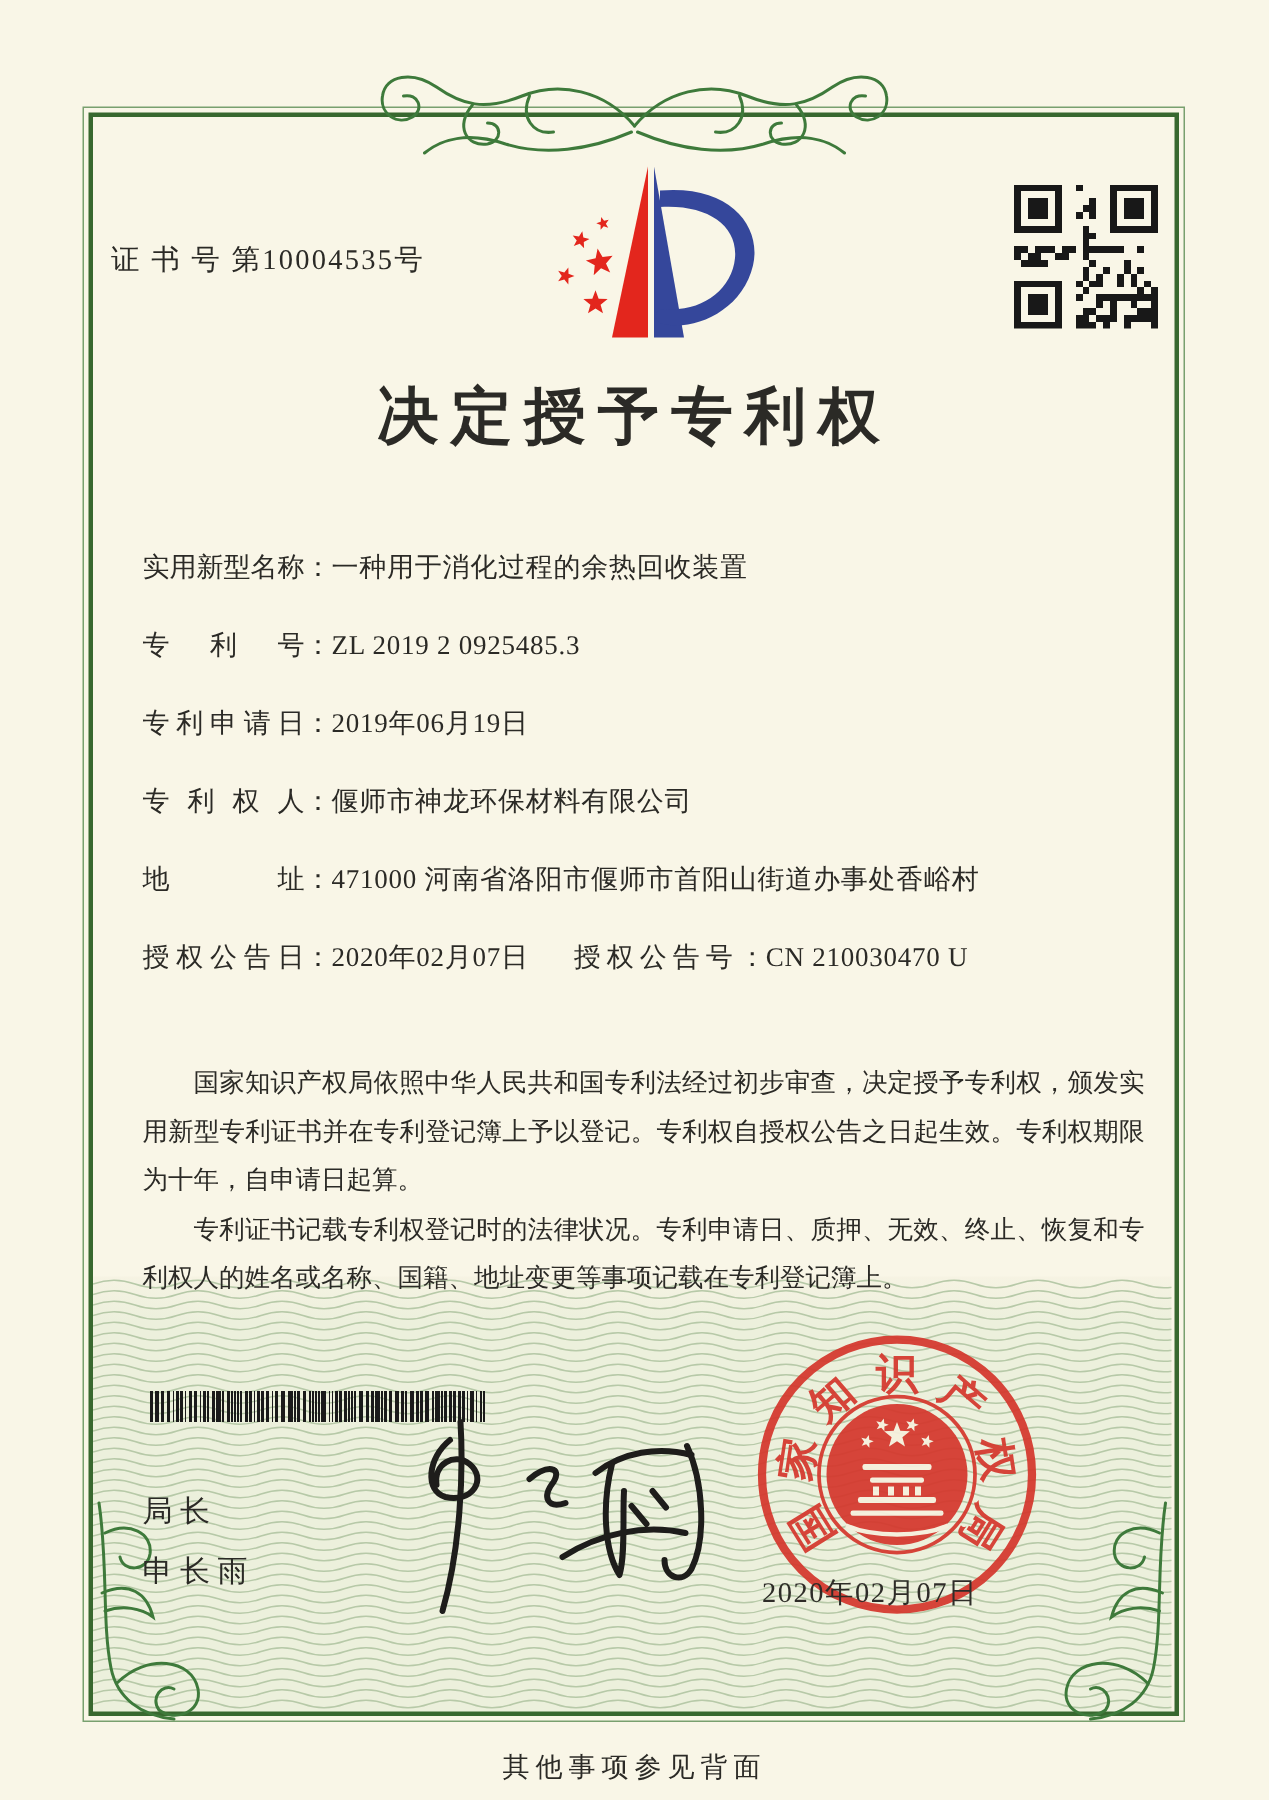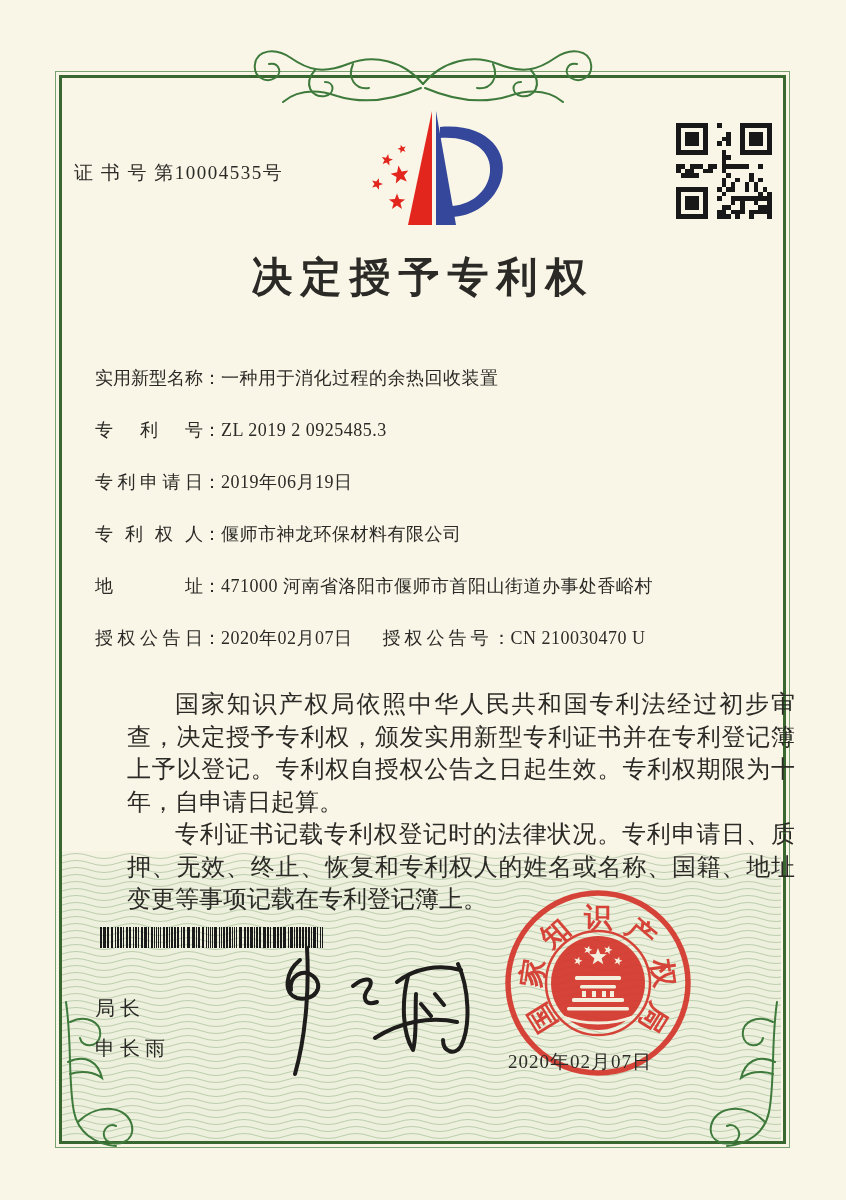--- a/index.html
+++ b/index.html
@@ -28,22 +28,22 @@
   .title{position:absolute;left:0;top:250px;width:846px;text-align:center;
          font-size:41px;font-weight:bold;letter-spacing:8px;z-index:2;}
 
   .fields{position:absolute;left:95px;top:366px;width:672px;z-index:2;font-size:18px;}
   .frow{height:24px;margin-bottom:28px;white-space:nowrap;}
   .flabel{display:inline-block;width:108px;text-align:justify;text-align-last:justify;vertical-align:baseline;}
   .colon{display:inline-block;width:18px;}
   .fvalue{letter-spacing:0.5px;}
   .flabel2{margin-left:30px;letter-spacing:4px;font-family:Liberation Serif, serif;}
 
-  .paras{position:absolute;left:95px;top:688px;width:668px;z-index:2;
-         font-size:24px;line-height:32.5px;text-align:justify;margin-left:32px;}
+  .paras{position:absolute;left:95px;top:706px;width:668px;z-index:2;
+         font-size:17px;line-height:32.5px;text-align:justify;}
   .paras p{margin:0;text-indent:2em;}
 
   .barcode{position:absolute;left:100px;top:927px;z-index:2;}
 
   .commissioner{position:absolute;left:95px;top:988px;z-index:2;font-size:20px;
                 letter-spacing:5px;line-height:40px;}
 
   .signature{position:absolute;left:225px;top:942px;z-index:3;}
 
   .seal{position:absolute;left:503px;top:888px;z-index:3;opacity:0.93;}
@@ -412,14 +412,15 @@
           <text transform="rotate(-40.66666666666667) translate(0,-66)" text-anchor="middle" dominant-baseline="central">知</text>
           <text transform="rotate(0) translate(0,-66)" text-anchor="middle" dominant-baseline="central">识</text>
           <text transform="rotate(40.66666666666666) translate(0,-66)" text-anchor="middle" dominant-baseline="central">产</text>
           <text transform="rotate(81.33333333333331) translate(0,-66)" text-anchor="middle" dominant-baseline="central">权</text>
           <text transform="rotate(122) translate(0,-66)" text-anchor="middle" dominant-baseline="central">局</text>
         </g>
     </g>
   </svg>
   <div class="seal-date">2020年02月07日</div>
 
+  <div class="back-note">其他事项参见背面</div>
 
 </div>
 
 </body></html>

